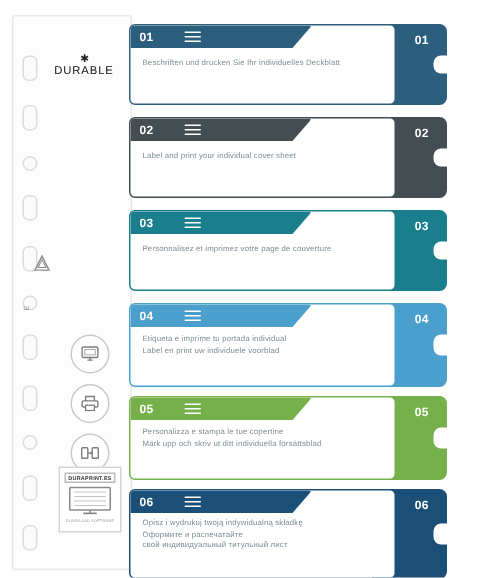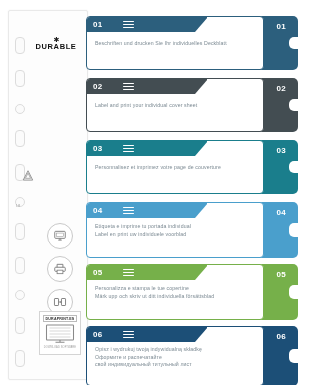--- a/index.html
+++ b/index.html
@@ -63,21 +63,21 @@
     text-align: center;
   }
   .brand-mark {
     font-size: 7px;
     line-height: 6px;
     color: #1c1c1c;
     letter-spacing: -1px;
   }
   .brand-name {
     font-size: 7.5px;
-    font-weight: bold;
+    font-weight: normal;
     letter-spacing: .6px;
     color: #111;
     line-height: 8px;
   }
 
   .recycle {
     position: absolute;
     left: 12px;
     top: 158px;
     width: 14px;

